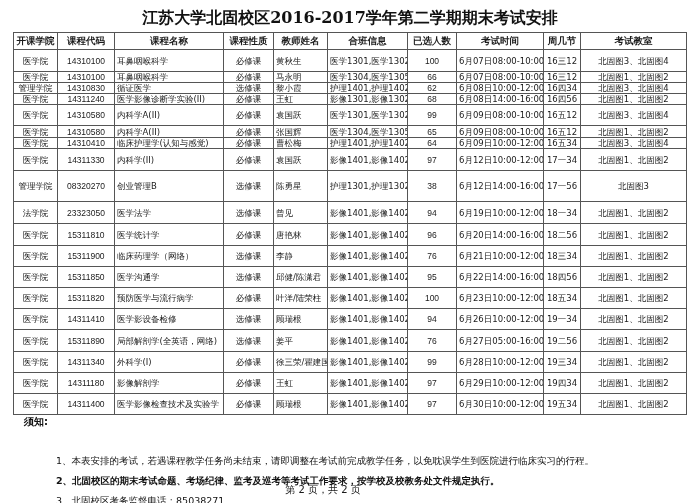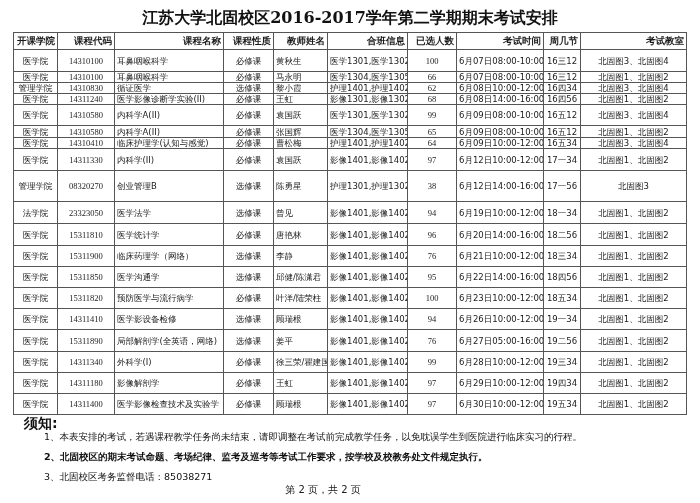--- a/index.html
+++ b/index.html
@@ -5,30 +5,30 @@
   html, body { margin: 0; padding: 0; background: #ffffff; }
   body { width: 700px; height: 503px; position: relative; overflow: hidden;
          font-family: "DejaVu Sans", "Liberation Sans", sans-serif; color: #1a1a1a; }
   .title { position: absolute; left: 0; top: 8px; width: 700px; text-align: center;
            font-family: "DejaVu Serif", "Liberation Serif", serif; font-weight: bold;
            font-size: 16px; letter-spacing: 0px; color: #111; }
   table.sched { position: absolute; left: 13px; top: 32px; border-collapse: collapse;
                 table-layout: fixed; width: 673px; }
   table.sched td, table.sched th { border: 1px solid #555; padding: 0 2px; overflow: hidden;
                                    font-size: 8.5px; line-height: 10px; white-space: nowrap; }
-  table.sched th { font-weight: bold; height: 16px; font-size: 9.5px; text-align: right;
+  table.sched th { font-weight: bold; height: 16px; font-size: 9.5px; text-align: center;
                    font-family: "DejaVu Serif", "Liberation Serif", serif; }
   td.c { text-align: center; }
   td.l { text-align: left; }
   td.info { white-space: normal; word-break: break-all; line-height: 10px; font-size: 8px; }
   td.teacher { white-space: normal; line-height: 10px; }
-  .mono { font-family: Liberation Serif, serif; font-size: 8px; }
+  .mono { font-family: Liberation Sans, sans-serif; font-size: 8px; }
   .notes { position: absolute; left: 0; top: 415px; width: 700px; font-size: 9.5px; color: #111; }
-  .notes-title { position: absolute; left: 24px; top: 0px; font-weight: bold; font-size: 14px; }
-  .note { position: absolute; left: 44px; white-space: nowrap; }
+  .notes-title { position: absolute; left: 24px; top: 0px; font-weight: bold; font-size: 10px; }
+  .note { position: absolute; left: 56px; white-space: nowrap; margin-top: 24px; }
   .note1 { top: 16px; } .note2 { top: 36px; font-weight: bold; } .note3 { top: 56px; }
   .email { position: absolute; left: 205px; top: 0; }
   .footer { position: absolute; top: 483px; left: 0; width: 646px; text-align: center; font-size: 10px; }
 </style>
 </head>
 <body>
 
 <div class="title">江苏大学北固校区2016-2017学年第二学期期末考试安排</div>
 
 <table class="sched">

